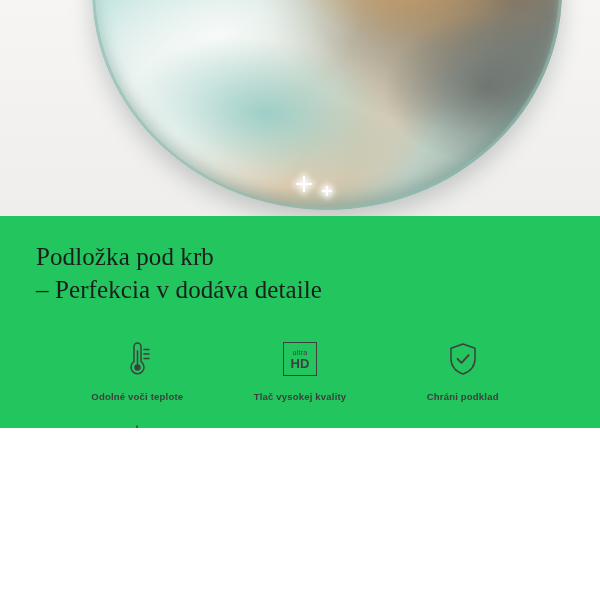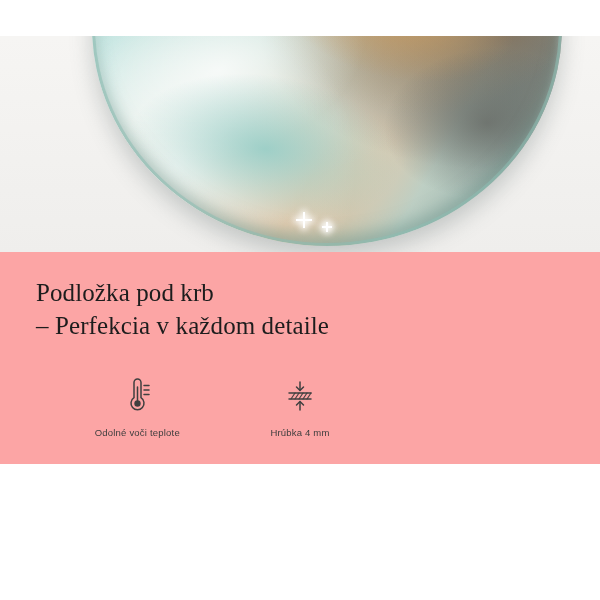--- a/index.html
+++ b/index.html
@@ -10,23 +10,22 @@
     width: 600px;
     height: 600px;
     background: #ffffff;
     font-family: "Liberation Sans", sans-serif;
     overflow: hidden;
   }
   .page {
     position: relative;
     width: 600px;
     height: 428px;
-    background: #fca5a5;
+    background: #22c55e;
     overflow: hidden;
-    margin-top: 36px;
   }
 
   
   .hero {
     position: relative;
     width: 600px;
     height: 216px;
     background: #f3f2f0;
     overflow: hidden;
   }
@@ -182,20 +181,21 @@
     display: flex;
     align-items: center;
     justify-content: center;
   }
   .feature-label {
     margin-top: 9px;
     font-size: 9.5px;
     color: #3d3d3d;
     letter-spacing: 0.2px;
     text-align: right;
+    font-weight: bold;
   }
   .ultrahd {
     width: 34px;
     height: 34px;
     border: 1.6px solid #3f3f3f;
     box-sizing: border-box;
     display: flex;
     flex-direction: column;
     align-items: center;
     justify-content: center;
@@ -229,41 +229,59 @@
     </div>
     <div class="board-rim"></div>
     <span class="sparkle s1"></span>
     <span class="sparkle s2"></span>
   </div>
 
   <div class="content">
 
     <h1 class="headline">
       <span>Podložka pod krb</span>
-      <span class="line2">– Perfekcia v každom detaile</span>
+      <span class="line2">– Perfekcia v dodáva detaile</span>
     </h1>
 
 
     <div class="features">
 
       <div class="feature">
         <div class="feature-icon">
           <svg width="44" height="44" viewBox="0 0 44 44" fill="none" stroke="#3f3f3f" stroke-width="1.5" stroke-linecap="round">
             <path d="M19 9.5a3.5 3.5 0 0 1 7 0v15.2a6.5 6.5 0 1 1-7 0V9.5z"></path>
             <circle cx="22.5" cy="30.5" r="3.2" fill="#3f3f3f" stroke="none"></circle>
             <line x1="22.5" y1="14" x2="22.5" y2="28"></line>
             <line x1="29" y1="12.5" x2="34" y2="12.5"></line>
             <line x1="29" y1="17" x2="34" y2="17"></line>
             <line x1="29" y1="21.5" x2="34" y2="21.5"></line>
           </svg>
         </div>
         <div class="feature-label">Odolné voči teplote</div>
       </div>
 
-
+      <div class="feature">
+        <div class="feature-icon">
+          <div class="ultrahd">
+            <span class="u-top">ultra</span>
+            <span class="u-bot">HD</span>
+          </div>
+        </div>
+        <div class="feature-label">Tlač vysokej kvality</div>
+      </div>
+
+      <div class="feature">
+        <div class="feature-icon">
+          <svg width="44" height="44" viewBox="0 0 44 44" fill="none" stroke="#3f3f3f" stroke-width="1.5" stroke-linejoin="round" stroke-linecap="round">
+            <path d="M22 7l12 4.2v10.3c0 7.6-5.1 13.1-12 15.5-6.9-2.4-12-7.9-12-15.5V11.2L22 7z"></path>
+            <path d="M16.5 21.8l4 4 7.2-7.6" stroke-width="1.8"></path>
+          </svg>
+        </div>
+        <div class="feature-label">Chráni podklad</div>
+      </div>
 
 
 
       <div class="feature">
         <div class="feature-icon">
           <svg width="44" height="44" viewBox="0 0 44 44" fill="none" stroke="#3f3f3f" stroke-width="1.5" stroke-linecap="round">
             <line x1="22" y1="9" x2="22" y2="17"></line>
             <path d="M18.5 14l3.5 3.5L25.5 14"></path>
             <line x1="11" y1="20" x2="33" y2="20"></line>
             <line x1="11" y1="26" x2="33" y2="26"></line>

